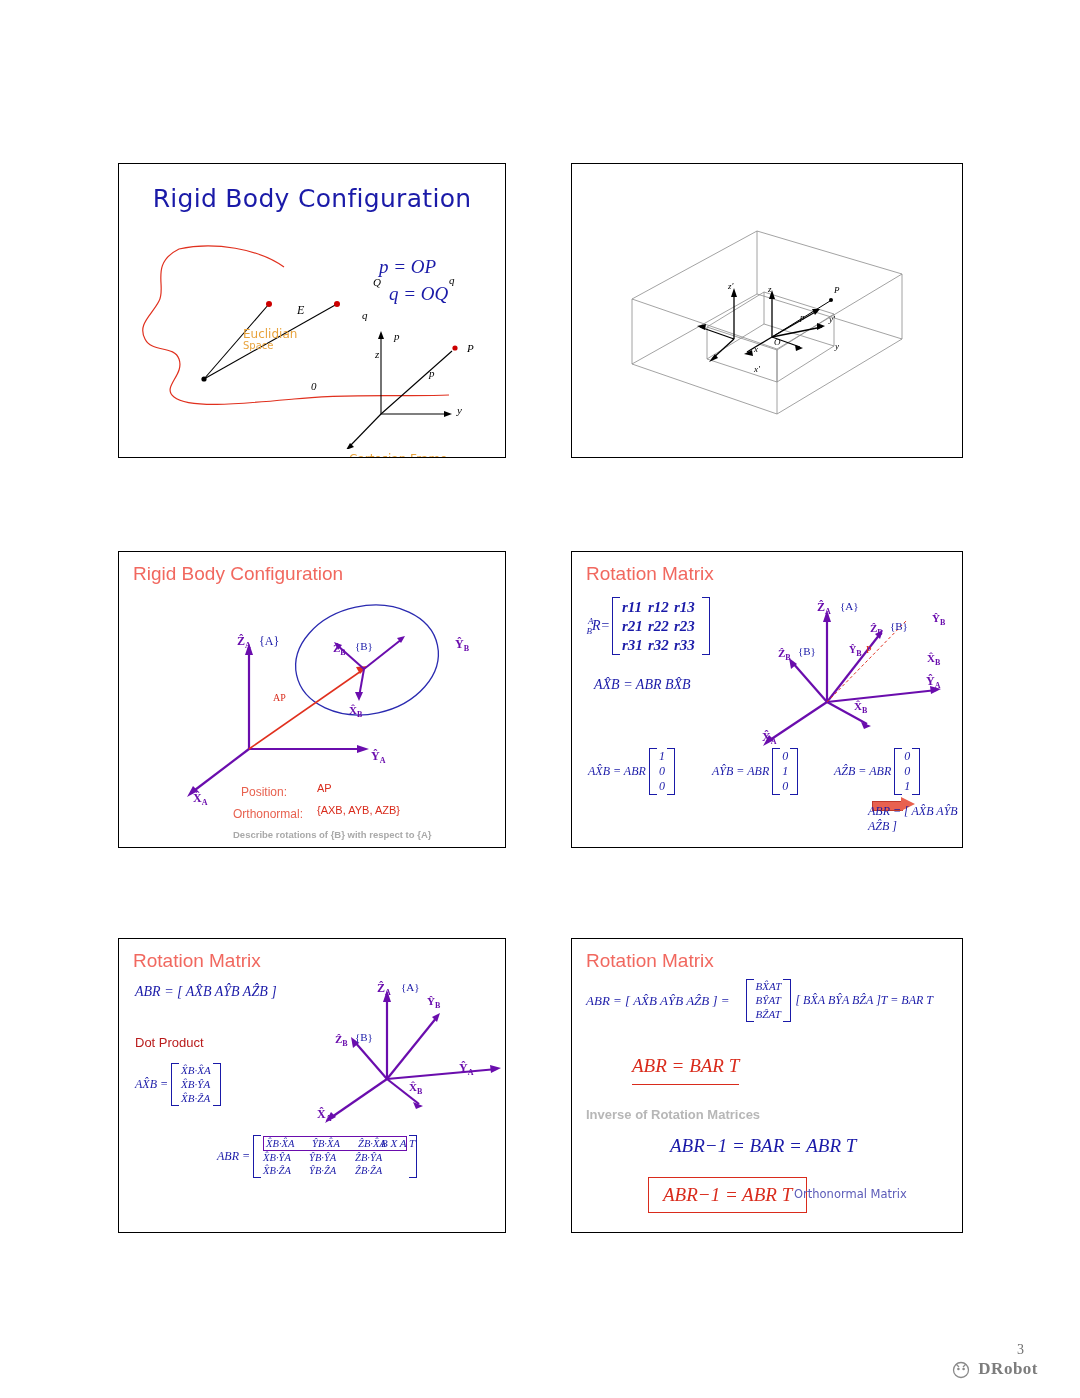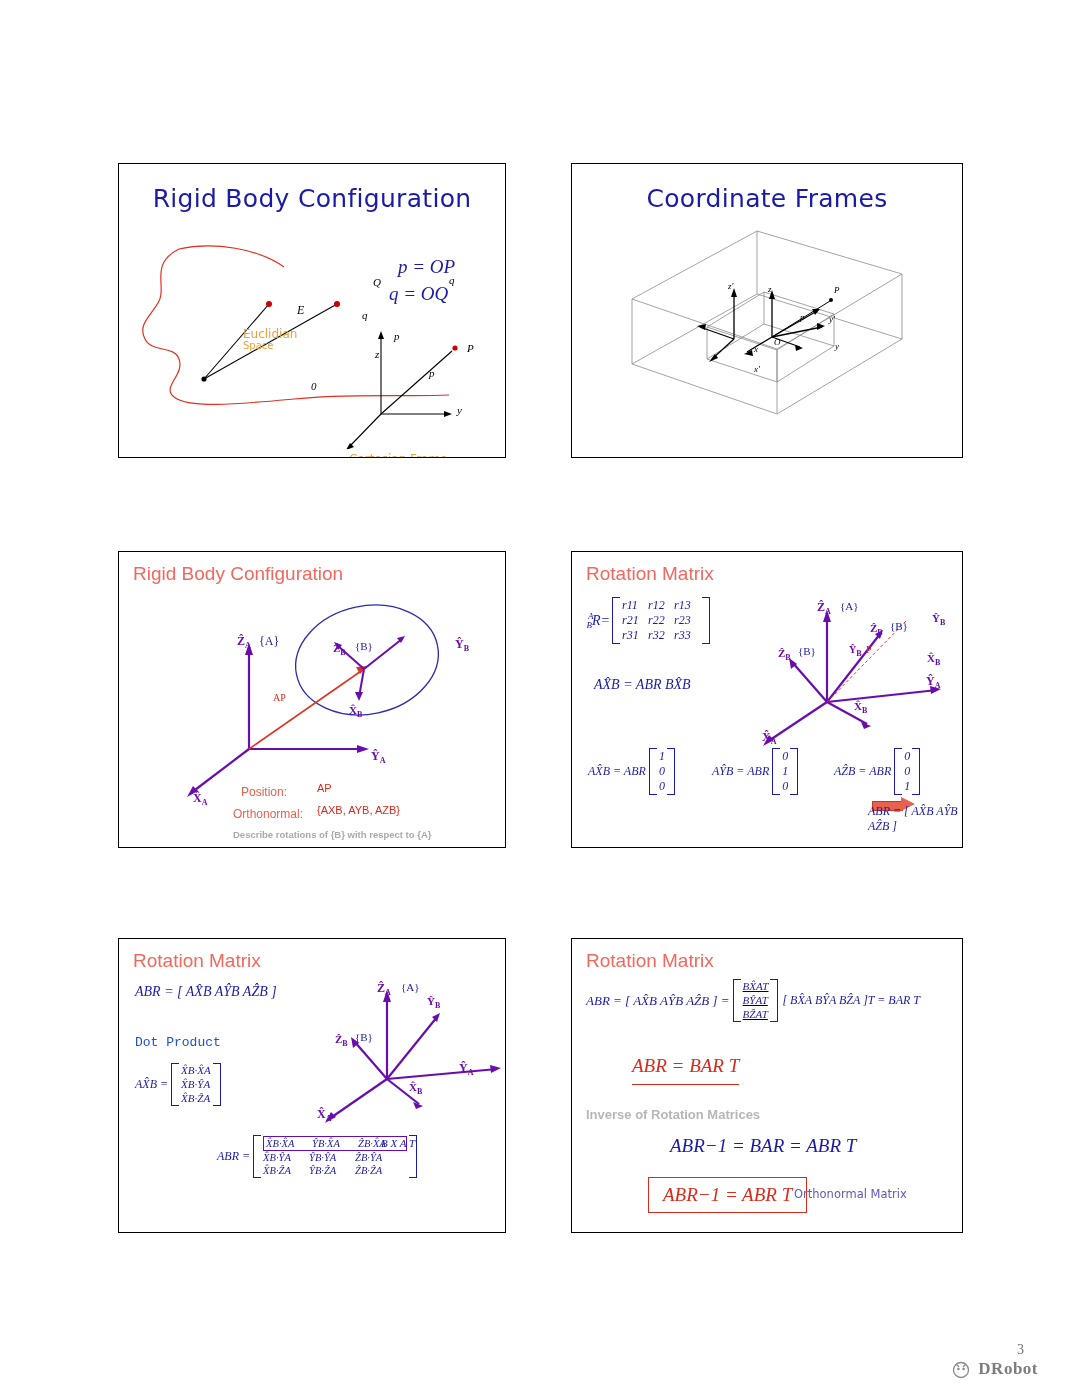--- a/index.html
+++ b/index.html
@@ -154,30 +154,29 @@
     <div class="lbl orange" style="left:124px;top:176px;font-size:10px;font-family:'DejaVu Sans',sans-serif;">Space</div>
     <div class="lbl" style="left:243px;top:145px;font-style:italic;">q</div>
     <div class="lbl" style="left:275px;top:166px;font-style:italic;">p</div>
     <div class="lbl" style="left:192px;top:216px;font-style:italic;">0</div>
     <div class="lbl orange" style="left:230px;top:288px;font-size:12px;font-family:'DejaVu Sans',sans-serif;">Cartesian Frame</div>
     <div class="lbl" style="left:256px;top:184px;font-style:italic;">z</div>
     <div class="lbl" style="left:338px;top:240px;font-style:italic;">y</div>
     <div class="lbl" style="left:310px;top:203px;font-style:italic;">p</div>
     <div class="lbl" style="left:348px;top:178px;font-style:italic;">P</div>
 
-    <div class="ovl math" style="left:279px;top:92px;font-size:19px;">
+    <div class="ovl math" style="left:260px;top:92px;font-size:19px;">
       <span style="border-bottom:none;">p = OP</span>
     </div>
     <div class="ovl math" style="left:270px;top:119px;font-size:19px;">
       <span>q = OQ</span>
     </div>
   </div>
 
   <div class="slide s2">
-    <div class="title-comic">Coordinate Frames</div>
     <svg width="392" height="235" style="position:absolute;left:0;top:55px;">
       <g stroke="#8b8b8b" fill="none" stroke-width="0.8">
 
         <polygon points="60,145 205,195 330,120 185,75"></polygon>
         <polygon points="60,80 205,130 330,55 185,12"></polygon>
         <line x1="60" y1="145" x2="60" y2="80"></line>
         <line x1="205" y1="195" x2="205" y2="130"></line>
         <line x1="330" y1="120" x2="330" y2="55"></line>
         <line x1="185" y1="75" x2="185" y2="12"></line>
 
@@ -273,21 +272,21 @@
   <div class="slide s4">
     <div class="title-red">Rotation Matrix</div>
 
     
     <div class="ovl" style="left:16px;top:45px;display:flex;align-items:center;">
       <span class="math" style="font-size:14px;">
         <sup style="font-size:9px">A</sup><sub style="font-size:9px;margin-left:-7px">B</sub><span>R</span>=
       </span>
       <span class="matrix-wrap" style="margin-left:2px;">
         <span class="brk l"></span>
-        <span class="cells math" style="font-size:12px;">
+        <span class="cells math" style="font-size:15px;font-weight:bold;">
           <div><span style="display:inline-block;width:26px">r11</span><span style="display:inline-block;width:26px">r12</span><span style="display:inline-block;width:26px">r13</span></div>
           <div><span style="display:inline-block;width:26px">r21</span><span style="display:inline-block;width:26px">r22</span><span style="display:inline-block;width:26px">r23</span></div>
           <div><span style="display:inline-block;width:26px">r31</span><span style="display:inline-block;width:26px">r32</span><span style="display:inline-block;width:26px">r33</span></div>
         </span>
         <span class="brk r"></span>
       </span>
     </div>
 
     <div class="ovl math" style="left:22px;top:125px;font-size:14px;">AX̂B = ABR BX̂B</div>
 
@@ -363,21 +362,21 @@
     <div class="ovl arrow-red" style="left:300px;top:212px;">
       <span class="bar"></span><span class="head"></span>
     </div>
     <div class="ovl math" style="left:296px;top:252px;font-size:12px;">ABR = [ AX̂B  AŶB  AẐB ]</div>
   </div>
 
   <div class="slide s5">
     <div class="title-red">Rotation Matrix</div>
 
     <div class="ovl math" style="left:16px;top:45px;font-size:14px;">ABR = [ AX̂B  AŶB  AẐB ]</div>
-    <div class="ovl" style="left:16px;top:96px;color:#1d4ed8;font-size:13px;font-family:Liberation Mono, monospace;">Dot Product</div>
+    <div class="ovl" style="left:16px;top:96px;color:#b91c1c;font-size:13px;font-family:Liberation Sans, sans-serif;">Dot Product</div>
 
     <div class="ovl" style="left:16px;top:124px;display:flex;align-items:center;">
       <span class="math" style="font-size:12px;">AX̂B =</span>
       <span class="matrix-wrap" style="margin-left:3px;">
         <span class="brk l"></span>
         <span class="cells math" style="font-size:11px;">
           <div>X̂B·X̂A</div>
           <div>X̂B·ŶA</div>
           <div>X̂B·ẐA</div>
         </span>
@@ -423,21 +422,21 @@
     <div class="lbl purple" style="left:340px;top:122px;font-size:12px;font-weight:bold;">Ŷ<sub style="font-size:8px">A</sub></div>
     <div class="lbl purple" style="left:290px;top:142px;font-size:11px;font-weight:bold;">X̂<sub style="font-size:8px">B</sub></div>
     <div class="lbl purple" style="left:198px;top:168px;font-size:12px;font-weight:bold;">X̂<sub style="font-size:8px">A</sub></div>
   </div>
 
   <div class="slide s6">
     <div class="title-red">Rotation Matrix</div>
 
     <div class="ovl" style="left:14px;top:40px;display:flex;align-items:center;">
       <span class="math" style="font-size:13px;">ABR = [ AX̂B  AŶB  AẐB ] =</span>
-      <span class="matrix-wrap" style="margin-left:3px;text-decoration:underline;">
+      <span class="matrix-wrap" style="margin-left:16px;">
         <span class="brk l"></span>
         <span class="cells math" style="font-size:11px;">
           <div>BX̂AT</div>
           <div>BŶAT</div>
           <div>BẐAT</div>
         </span>
         <span class="brk r"></span>
       </span>
       <span class="math" style="font-size:12px;margin-left:4px;">[ BX̂A  BŶA  BẐA ]T  =  BAR T</span>
     </div>

